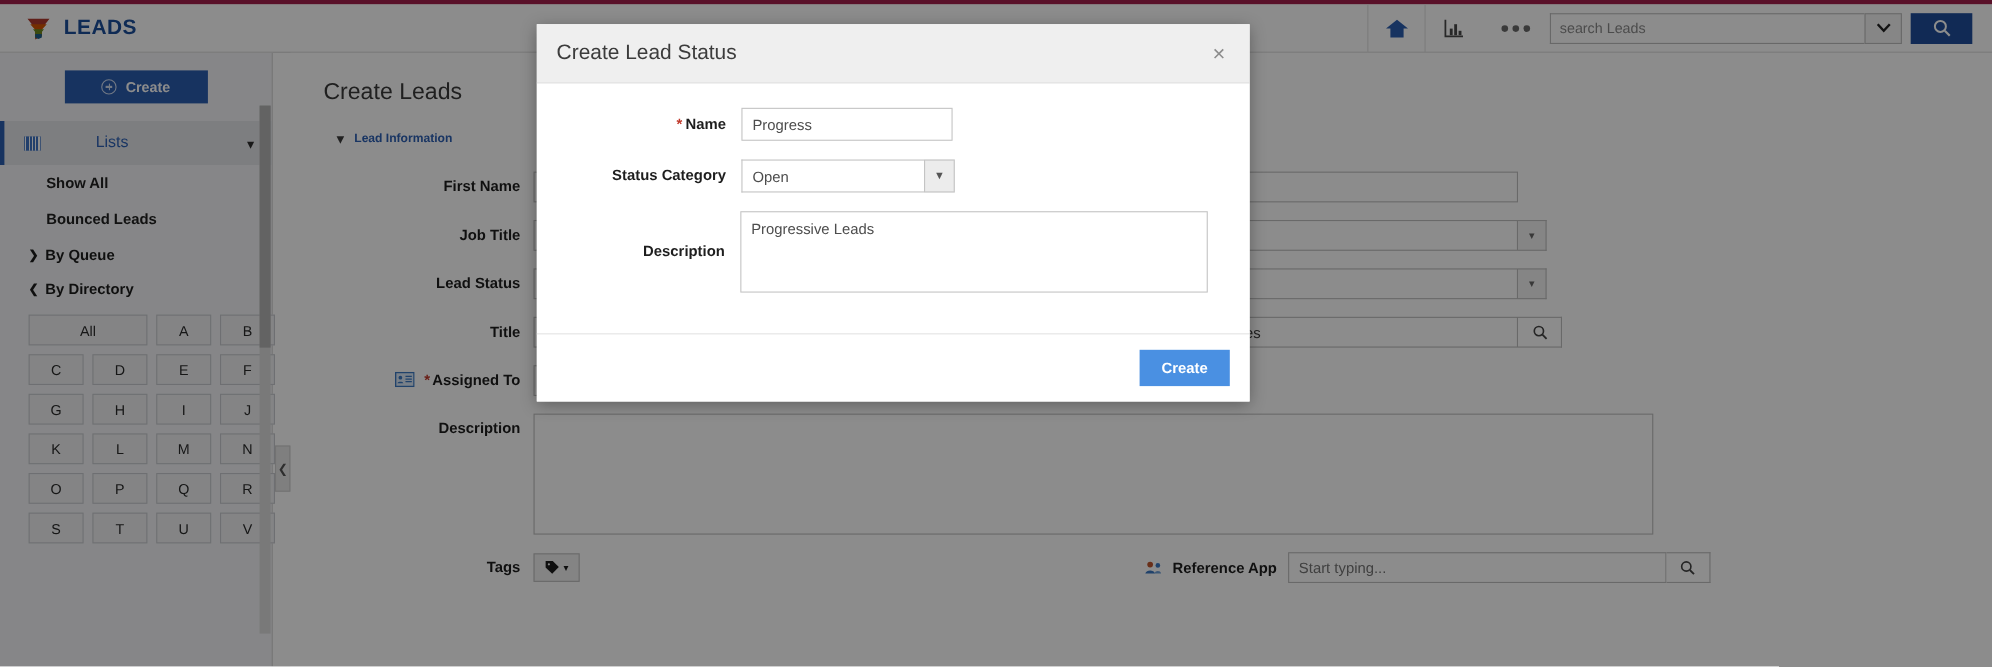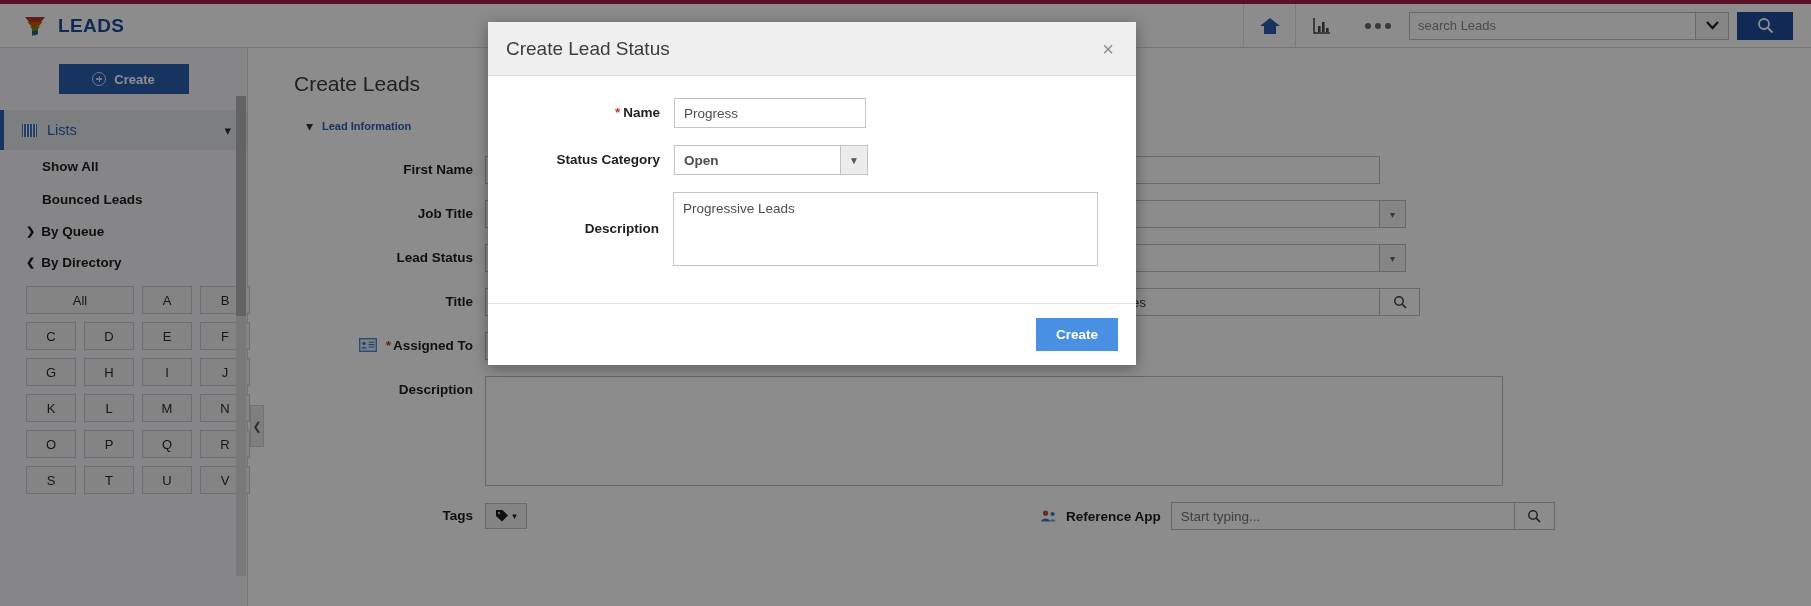--- a/index.html
+++ b/index.html
@@ -66,21 +66,21 @@
   }
   .plus-circle {
     width:14px;height:14px;border-radius:50%;border:1.6px solid #cfdcf1;position:relative;flex:0 0 auto;
   }
   .plus-circle:before,.plus-circle:after{content:"";position:absolute;background:#cfdcf1;}
   .plus-circle:before{left:2.6px;top:5.4px;width:6px;height:1.6px;}
   .plus-circle:after{top:2.6px;left:5.4px;height:6px;width:1.6px;}
 
   .lists-row {
     margin-top: 16px; height: 40px; background:#e4e6ea; border-left:4px solid #2a5db0;
-    display:flex; align-items:center; padding: 0 16px 0 18px;
+    display:flex; align-items:center; padding: 0 16px 0 18px; gap: 40px;
   }
   .grid-icon { width:15px; height:13px; background:#3f74c4; position:relative; margin-right:10px;
     background-image: linear-gradient(to right, transparent 0 1px, #ffffff 1px 2px, transparent 2px 4px,#ffffff 4px 5px,transparent 5px 7px,#ffffff 7px 8px,transparent 8px 10px,#ffffff 10px 11px,transparent 11px 13px,#ffffff 13px 14px,transparent 14px);
   }
   .lists-label { color:#2f62b5; font-size:14.5px; flex:1; }
   .chev { color:#2f2f2f; font-size: 13px; }
 
   .sub-item { padding: 9px 0 9px 42px; font-size: 13.5px; color:#222; font-weight:bold; }
   .group-item { padding: 8px 0 8px 26px; font-size: 13.5px; color:#1c1c1c; font-weight:bold; display:flex; align-items:center; gap:6px;}
   .tri { font-size: 11px; }
@@ -159,21 +159,21 @@
   .m-row { display:flex; align-items:center; margin-bottom: 17px; }
   .m-label {
     width: 168px; text-align:right; padding-right: 14px; font-size:13.5px; font-weight:bold;
     color:#1e1e1e; line-height: 30px;
   }
   .m-label .req { color:#c0392b; padding-right:3px; }
   .m-input {
     width: 192px; height: 30px; border:1px solid #c4c4c4; padding: 0 9px;
     font-size: 13.5px; color:#4d4d4d; display:flex; align-items:center; background:#fff;
   }
-  .m-select { display:flex;font-weight:bold; }
+  .m-select { display:flex; }
   .m-select .m-input { width: 166px; border-right:none; }
   .m-select-caret {
     width: 28px; height:30px; border:1px solid #c4c4c4; background:#ececec;
     display:flex; align-items:center; justify-content:center; font-size:10px; color:#555; cursor:pointer;
   }
   .m-textarea {
     width: 428px; height: 74px; border:1px solid #c4c4c4; background:#fff;
     padding: 8px 9px; font-size:13.5px; color:#4d4d4d;
   }
   .modal-foot {

